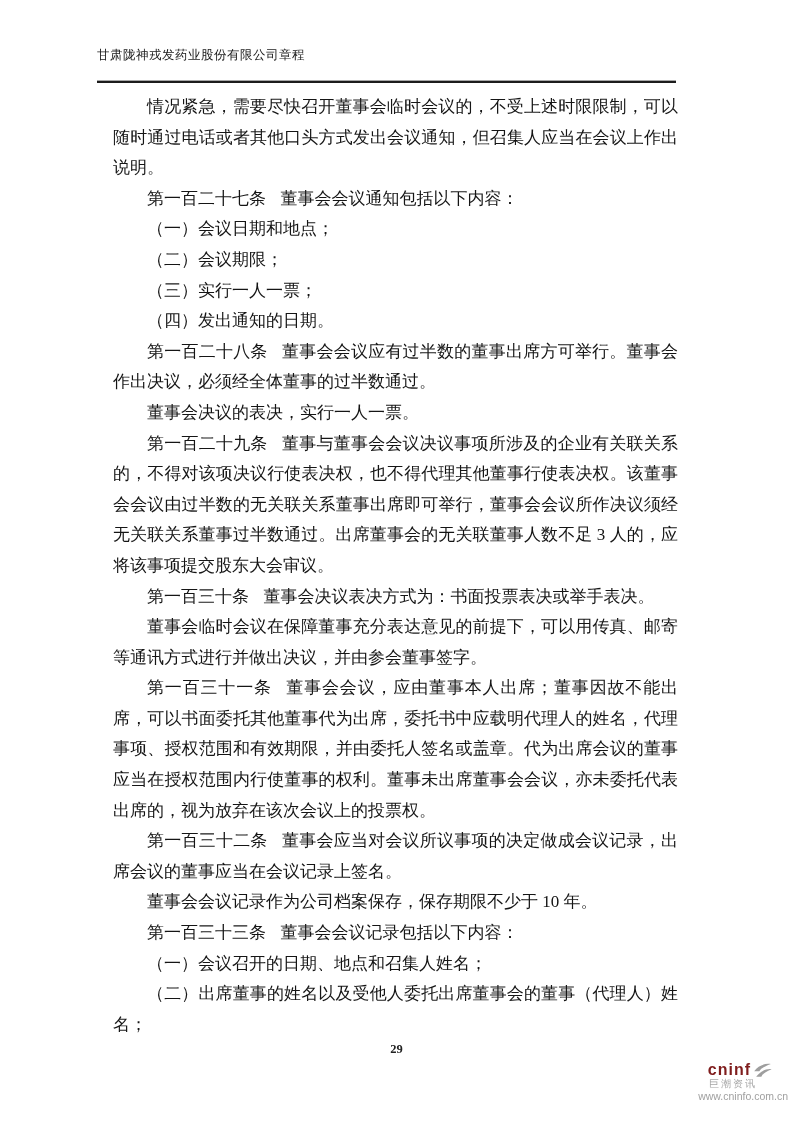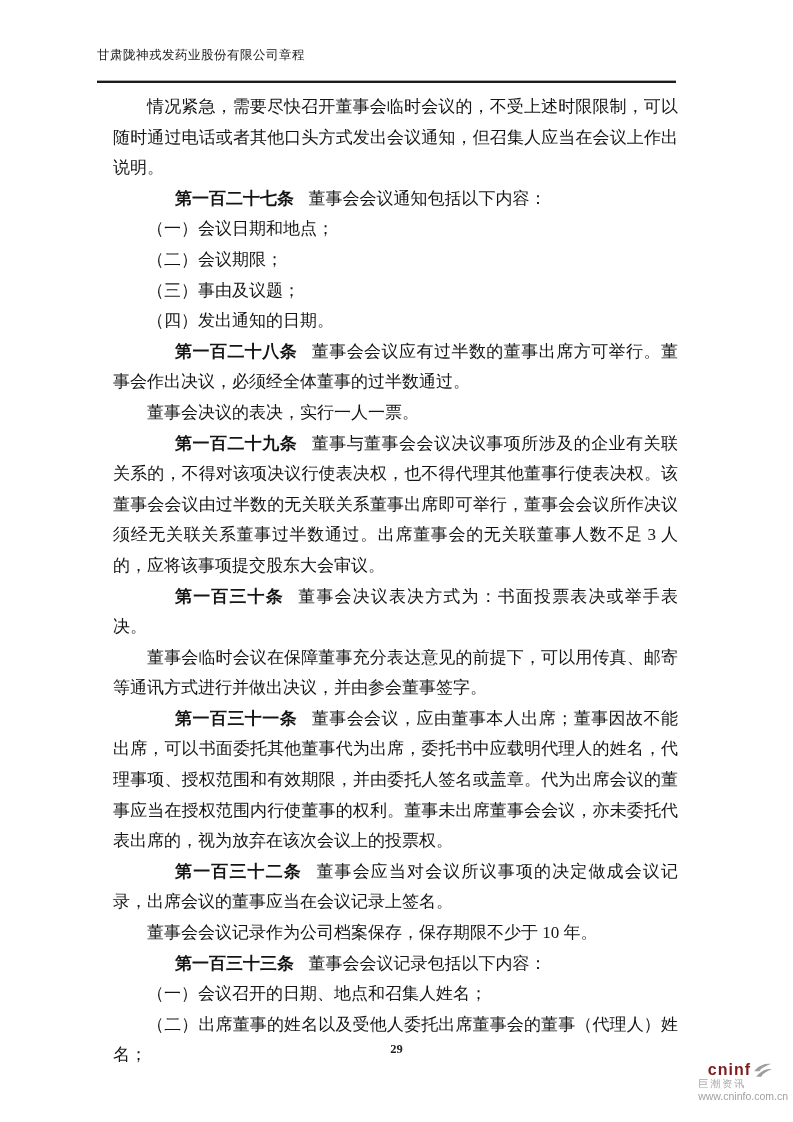--- a/index.html
+++ b/index.html
@@ -44,23 +44,22 @@
     font-size: 17px;
     line-height: 30.6px;
     text-align: justify;
   }
   .content p {
     margin: 0;
     padding: 0;
     text-indent: 2em;
   }
   .term {
-    font-weight: bold;
+    font-weight: normal;
     padding-right: 0.85em;
-    margin-left: 28px;
   }
   
   .page-number {
     position: absolute;
     left: 0;
     right: 0;
     top: 1042px;
     text-align: center;
     font-size: 12.5px;
     color: #222;
@@ -89,21 +88,21 @@
   }
   .wm-logo {
     width: 19px;
     height: 16px;
     margin-left: 2px;
     display: block;
   }
   .wm-cn {
     font-size: 10px;
     letter-spacing: 2px;
-    text-align: left;
+    text-align: right;
     margin-right: 31px;
     line-height: 12px;
     color: #a6a6a6;
   }
   .wm-url {
     font-size: 10.5px;
     text-align: left;
     line-height: 13px;
     color: #a0a0a0;
   }
@@ -116,21 +115,21 @@
   <header class="page-header">
     <div class="header-title">甘肃陇神戎发药业股份有限公司章程</div>
     <div class="header-rule"></div>
   </header>
 
   <main class="content">
     <p><span>情况紧急，需要尽快召开董事会临时会议的，不受上述时限限制，可以随时通过电话或者其他口头方式发出会议通知，但召集人应当在会议上作出说明。</span></p>
     <p><span class="term">第一百二十七条</span><span>董事会会议通知包括以下内容：</span></p>
     <p><span>（一）会议日期和地点；</span></p>
     <p><span>（二）会议期限；</span></p>
-    <p><span>（三）事由及议题；</span></p>
+    <p><span>（三）实行一人一票；</span></p>
     <p><span>（四）发出通知的日期。</span></p>
     <p><span class="term">第一百二十八条</span><span>董事会会议应有过半数的董事出席方可举行。董事会作出决议，必须经全体董事的过半数通过。</span></p>
     <p><span>董事会决议的表决，实行一人一票。</span></p>
     <p><span class="term">第一百二十九条</span><span>董事与董事会会议决议事项所涉及的企业有关联关系的，不得对该项决议行使表决权，也不得代理其他董事行使表决权。该董事会会议由过半数的无关联关系董事出席即可举行，董事会会议所作决议须经无关联关系董事过半数通过。出席董事会的无关联董事人数不足 3 人的，应将该事项提交股东大会审议。</span></p>
     <p><span class="term">第一百三十条</span><span>董事会决议表决方式为：书面投票表决或举手表决。</span></p>
     <p><span>董事会临时会议在保障董事充分表达意见的前提下，可以用传真、邮寄等通讯方式进行并做出决议，并由参会董事签字。</span></p>
     <p><span class="term">第一百三十一条</span><span>董事会会议，应由董事本人出席；董事因故不能出席，可以书面委托其他董事代为出席，委托书中应载明代理人的姓名，代理事项、授权范围和有效期限，并由委托人签名或盖章。代为出席会议的董事应当在授权范围内行使董事的权利。董事未出席董事会会议，亦未委托代表出席的，视为放弃在该次会议上的投票权。</span></p>
     <p><span class="term">第一百三十二条</span><span>董事会应当对会议所议事项的决定做成会议记录，出席会议的董事应当在会议记录上签名。</span></p>
     <p><span>董事会会议记录作为公司档案保存，保存期限不少于 10 年。</span></p>
     <p><span class="term">第一百三十三条</span><span>董事会会议记录包括以下内容：</span></p>

